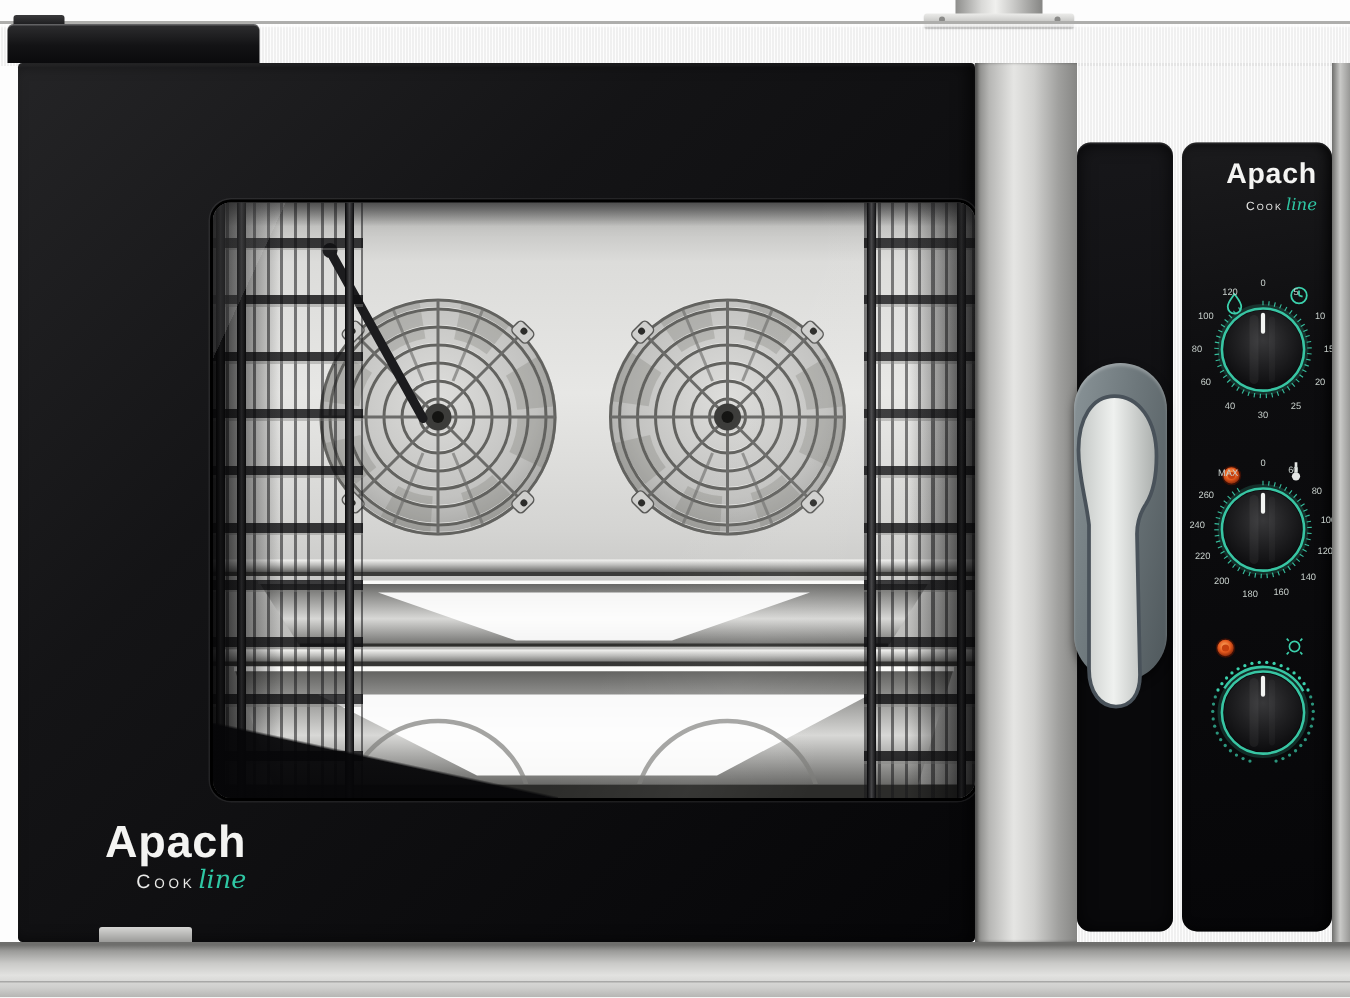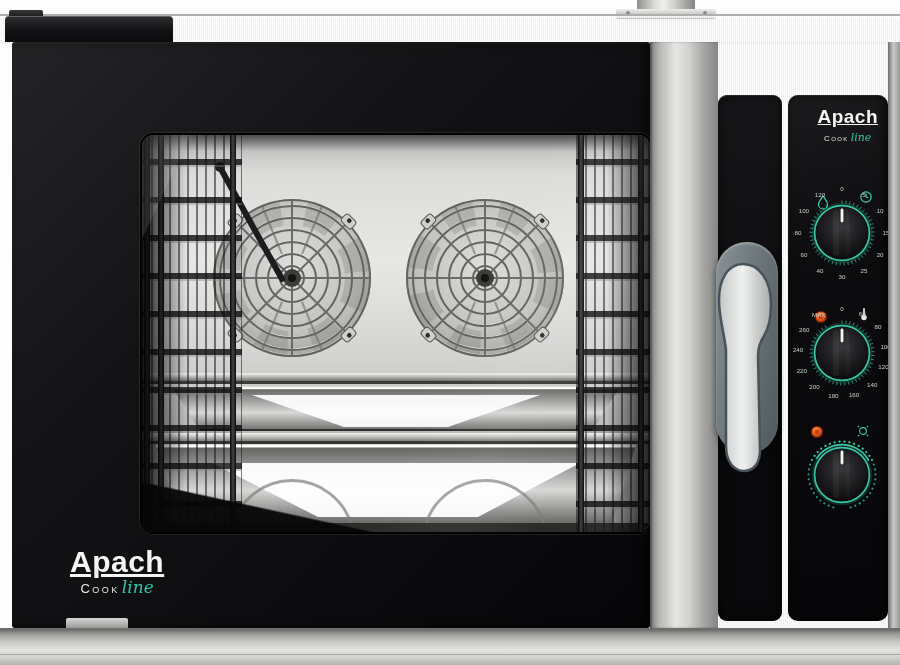--- a/index.html
+++ b/index.html
@@ -62,22 +62,22 @@
   .handle-lever{left:715px;top:218px;width:62px;height:215px;}
 
   .control-panel{left:788px;top:53px;width:100px;height:526px;border-radius:10px;
     background:linear-gradient(170deg,#1b1b1d 0,#0d0d0f 30%,#060608 100%);
     box-shadow:inset 0 1px 1px rgba(255,255,255,.10),inset -3px 0 8px rgba(0,0,0,.8);}
   .steel-edge-right{left:888px;top:0;width:12px;height:586px;
     background:linear-gradient(90deg,#6f6f6d,#c9c9c7 45%,#989896);}
 
   
   .door-logo{left:58px;top:505px;line-height:1;}
-  .logo-name{display:block;color:#f4f4f2;font-weight:bold;font-size:30px;letter-spacing:.5px;text-decoration:underline;}
-  .logo-sub{display:block;text-align:center;margin-top:2px;}
+  .logo-name{display:block;color:#f4f4f2;font-weight:bold;font-size:30px;letter-spacing:.5px;}
+  .logo-sub{display:block;text-align:right;margin-top:2px;}
   .logo-cook{color:#e9e9e7;font-variant:small-caps;font-size:13px;letter-spacing:2.5px;}
   .logo-line{color:#2fc7a4;font-style:italic;font-size:17px;font-family:"DejaVu Serif",serif;margin-left:2px;}
   .panel-logo{right:10px;top:12px;text-align:right;line-height:1;}
   .panel-logo .logo-name{font-size:19px;}
   .panel-logo .logo-cook{font-size:8px;letter-spacing:1.4px;}
   .panel-logo .logo-line{font-size:11px;}
 
   
   .knob-group{left:0;width:100px;height:110px;}
   .knob-host{left:2px;top:0;width:104px;height:104px;cursor:pointer;}

